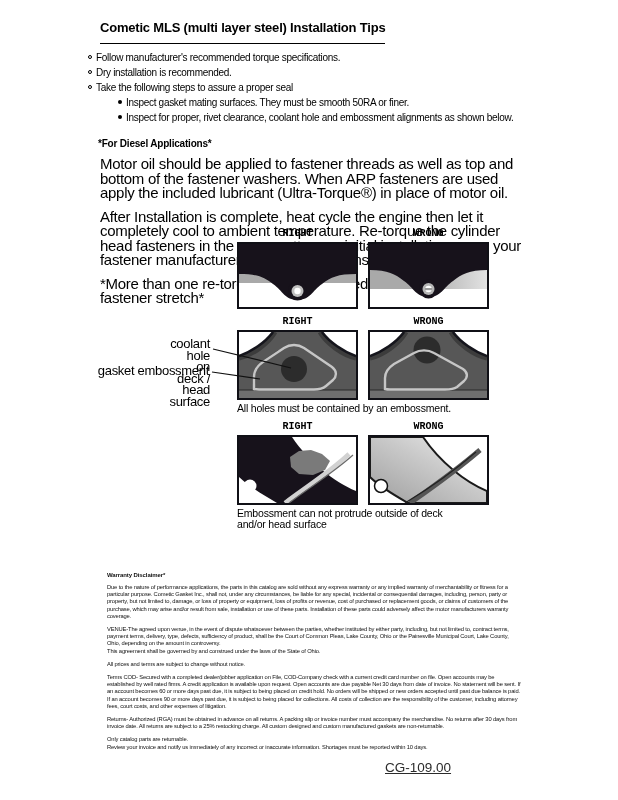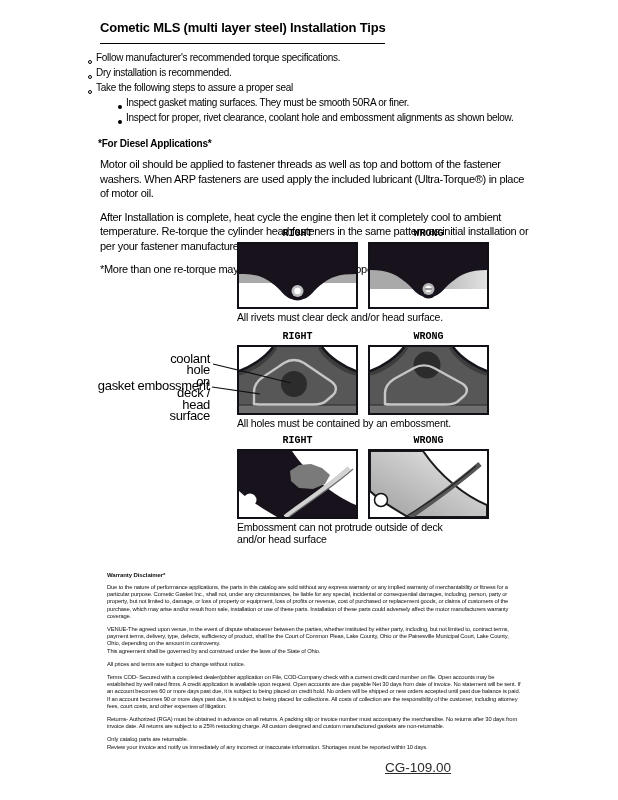--- a/index.html
+++ b/index.html
@@ -8,33 +8,33 @@
     position:relative; width:618px; height:800px; background:#ffffff;
     font-family:"Liberation Sans", sans-serif; color:#000; overflow:hidden;
   }
   
   .tips { position:absolute; left:100px; top:18px; width:440px; }
   .doc-title {
     display:inline-block; font-size:13px; font-weight:bold; letter-spacing:-0.2px;
     border-bottom:1.6px solid #000; padding-bottom:8px; margin-bottom:6px;
   }
   .bullets { margin-left:-12px; }
-  .bullet { display:flex; align-items:flex-end; font-size:10px; letter-spacing:-0.3px;
+  .bullet { display:flex; align-items:center; font-size:10px; letter-spacing:-0.3px;
             line-height:15px; white-space:nowrap; }
   .bullet .marker-open {
     width:4px; height:4px; border:1px solid #000; border-radius:50%;
     margin-right:4px; flex:0 0 auto; position:relative; top:-1px;
   }
   .bullet.sub { margin-left:30px; }
   .bullet .marker-solid {
     width:4px; height:4px; background:#000; border-radius:50%;
     margin-right:4px; flex:0 0 auto; position:relative; top:-1px;
   }
   .diesel-heading { font-size:10px; font-weight:bold; letter-spacing:-0.2px; margin:13px 0 8px -2px; }
-  .para { font-size:11px; letter-spacing:-0.3px; line-height:14.5px; width:432px; margin-bottom:9px; }
+  .para { font-size:15px; letter-spacing:-0.3px; line-height:14.5px; width:432px; margin-bottom:9px; }
   
   .diagram-col { position:absolute; left:237px; top:226px; width:252px; }
   .drow { position:relative; margin-bottom:4px; }
   .dlabels { display:flex; gap:10px; }
   .dlabel { width:121px; text-align:center; font-size:10px; font-weight:bold; line-height:16px;font-family:Liberation Mono, monospace; }
   .dboxes { position:relative; display:flex; gap:10px; }
   .dbox { width:121px; border:2px solid #101016; background:#fff; font-size:0; }
   .dbox.h1 { height:67px; }
   .dbox.h2 { height:70px; }
   .dcaption { font-size:10.5px; letter-spacing:-0.2px; line-height:11.5px; margin-top:3px;
@@ -120,21 +120,20 @@
             <rect x="0" y="26" width="117" height="19" fill="url(#g1)"></rect>
             <rect x="0" y="45" width="117" height="18" fill="#ffffff"></rect>
             <path d="M0,0 H117 V26 C99,26 92,30 83,37 C73,44 71,53 58.5,53 C46,53 44,44 34,37 C25,30 18,26 0,26 Z" fill="#17121b"></path>
             <circle cx="58.5" cy="45" r="9.5" fill="#17121b"></circle>
             <circle cx="58.5" cy="45" r="6" fill="#b5b5b5"></circle>
             <circle cx="58.5" cy="45" r="3.2" fill="#ffffff"></circle>
             <rect x="55" y="44" width="7" height="2.2" fill="#9a9a9a"></rect>
           </svg>
         </div>
       </div>
-      <div class="dcaption">All rivets must clear deck and/or head surface.</div>
     </div>
 
     <div class="drow" style="margin-top:5px;">
       <div class="dlabels">
         <div class="dlabel">RIGHT</div>
         <div class="dlabel">WRONG</div>
       </div>
       <div class="side-label coolant">coolant hole on
 deck / head surface</div>
       <div class="side-label embossment">gasket embossment</div>

